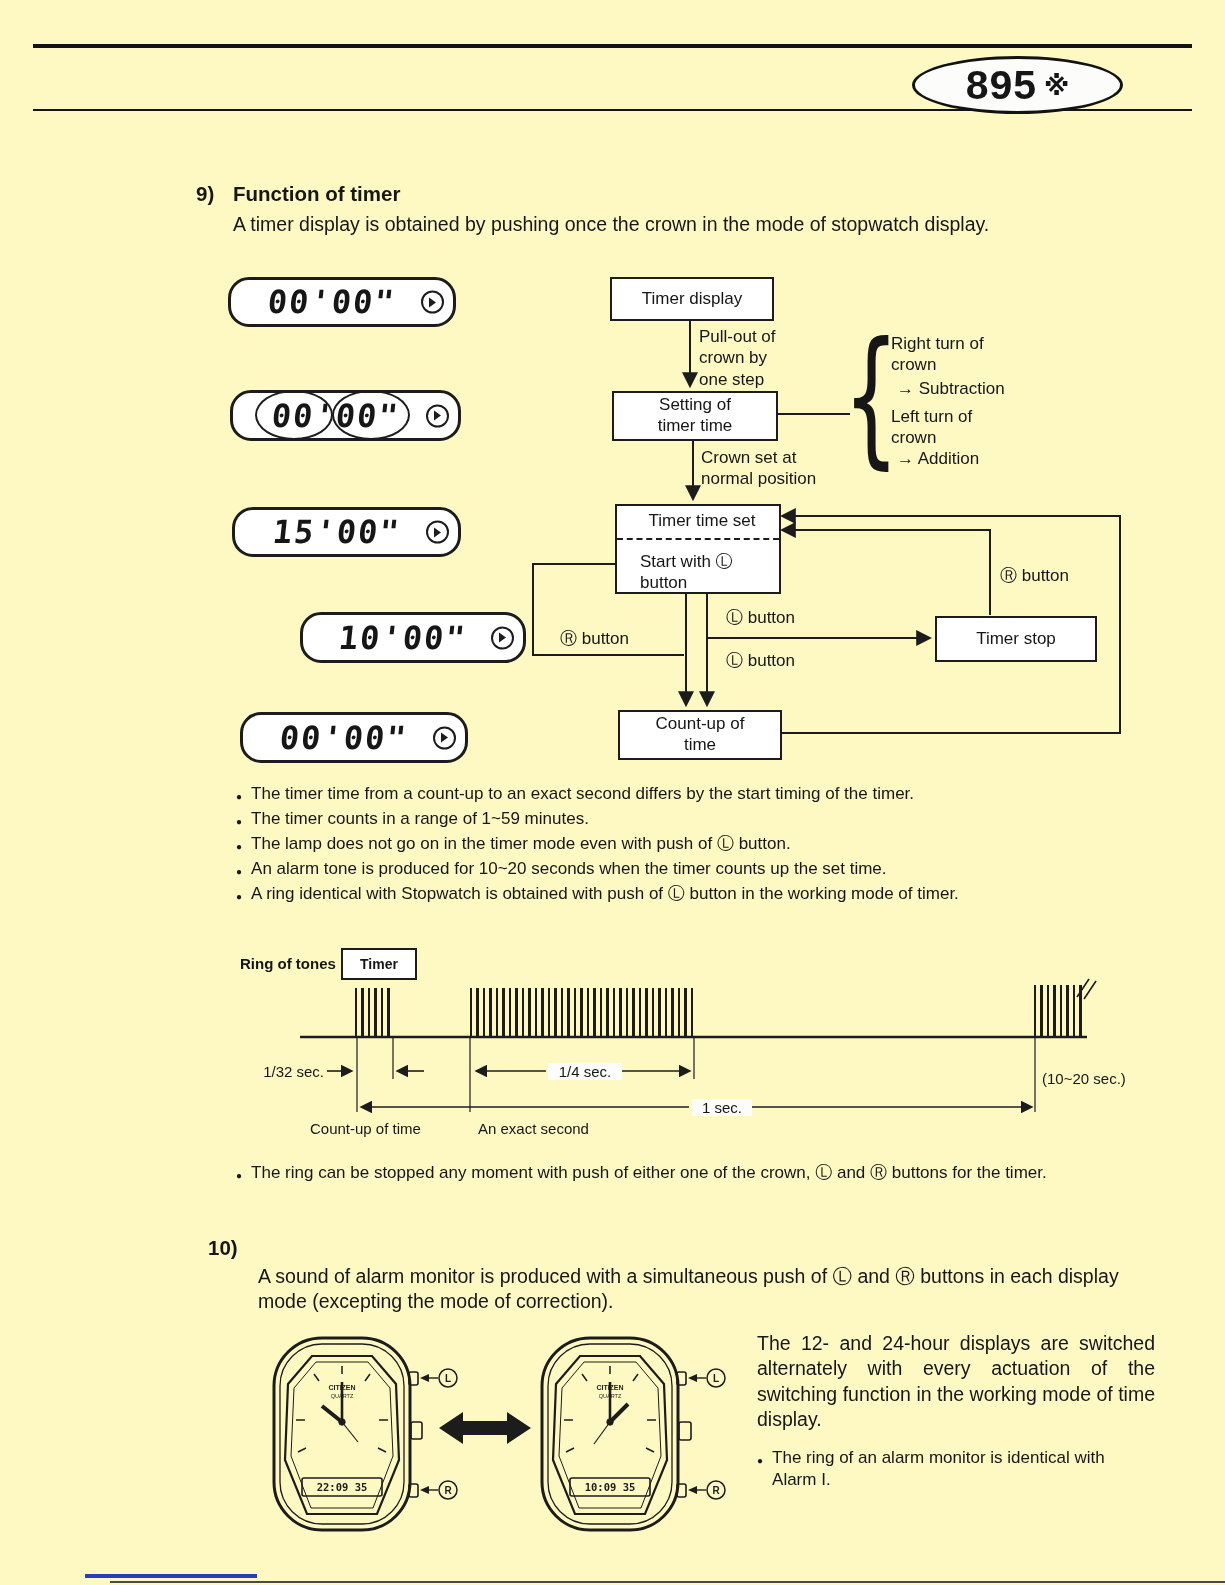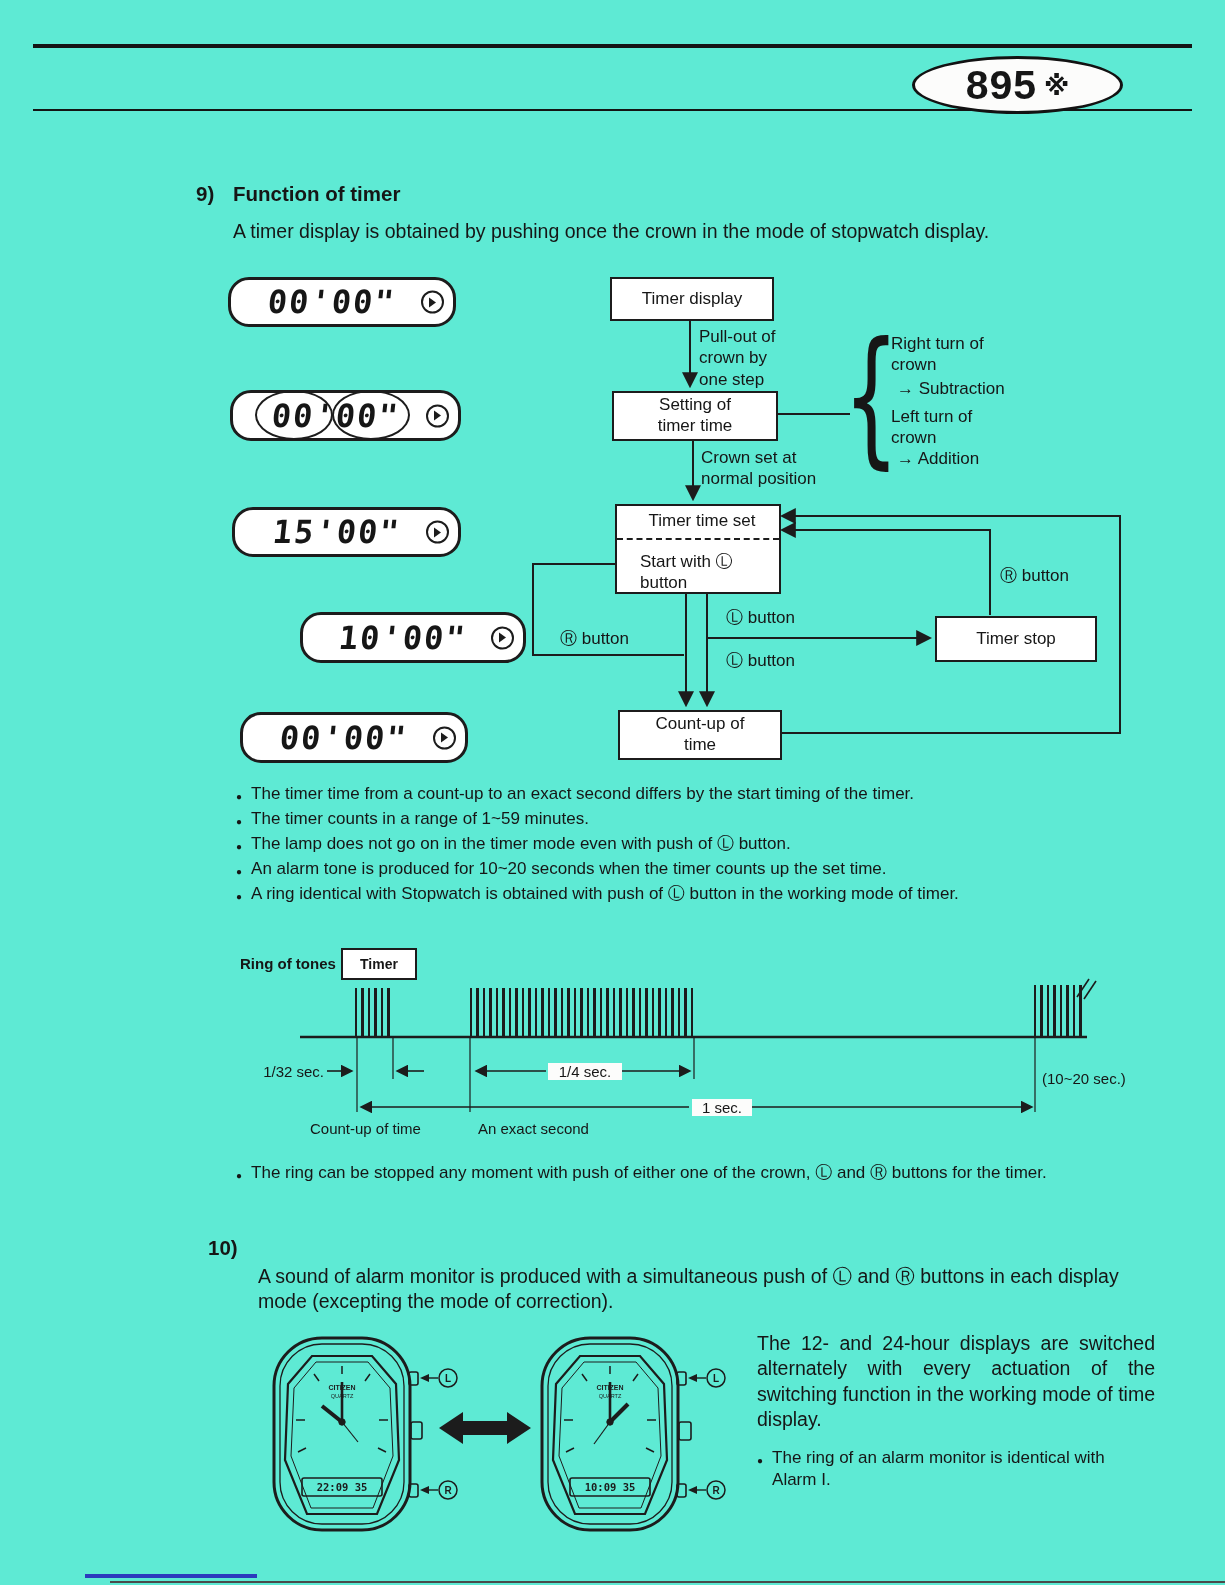--- a/index.html
+++ b/index.html
@@ -1,18 +1,18 @@
 <!DOCTYPE html>
 <html><head>
 <meta charset="utf-8">
 <style>
   html,body { margin:0; padding:0; background:#e9e9e9; }
   .page {
     position:relative; width:1225px; height:1585px; margin:0 auto;
-    background:#5eead4; color:#161616;
+    background:#fef9c3; color:#161616;
     font-family:"Liberation Sans","DejaVu Sans",sans-serif;
     overflow:hidden;
   }
   .abs { position:absolute; }
   .rule { position:absolute; background:#141414; }
   .t20 { font-size:20.5px; }
   .t19 { font-size:19.5px; line-height:1.3; }
   .t15 { font-size:15px; line-height:1.25; }
   .b { font-weight:bold; }
 
@@ -134,21 +134,21 @@
 
   <div class="rule" style="left:33px;top:44px;width:1159px;height:3.5px"></div>
   <div class="rule" style="left:33px;top:109px;width:1159px;height:2px"></div>
   <div class="badge">
     <span class="badge-num">895</span>
     <span class="badge-mark">※</span>
   </div>
 
   <div class="abs b t20" style="left:196px;top:182px">9)</div>
   <div class="abs b t20" style="left:233px;top:182px">Function of timer</div>
-  <div class="abs t19" style="left:233px;top:219px;width:880px">A timer display is obtained by pushing once the crown in the mode of stopwatch display.</div>
+  <div class="abs t19" style="left:233px;top:212px;width:880px">A timer display is obtained by pushing once the crown in the mode of stopwatch display.</div>
 
   <div class="lcd" style="left:228px;top:277px;width:222px;height:44px">
     <span class="lcd-text">00'00"</span>
     <span class="lcd-play"></span>
   </div>
 
   <div class="lcd" style="left:230px;top:390px;width:225px;height:45px">
     <span class="lcd-text"><span>00'</span><span>00"</span></span>
     <div class="oval" style="left:22px;top:-3px;width:74px;height:46px"></div>
     <div class="oval" style="left:99px;top:-3px;width:74px;height:46px"></div>

